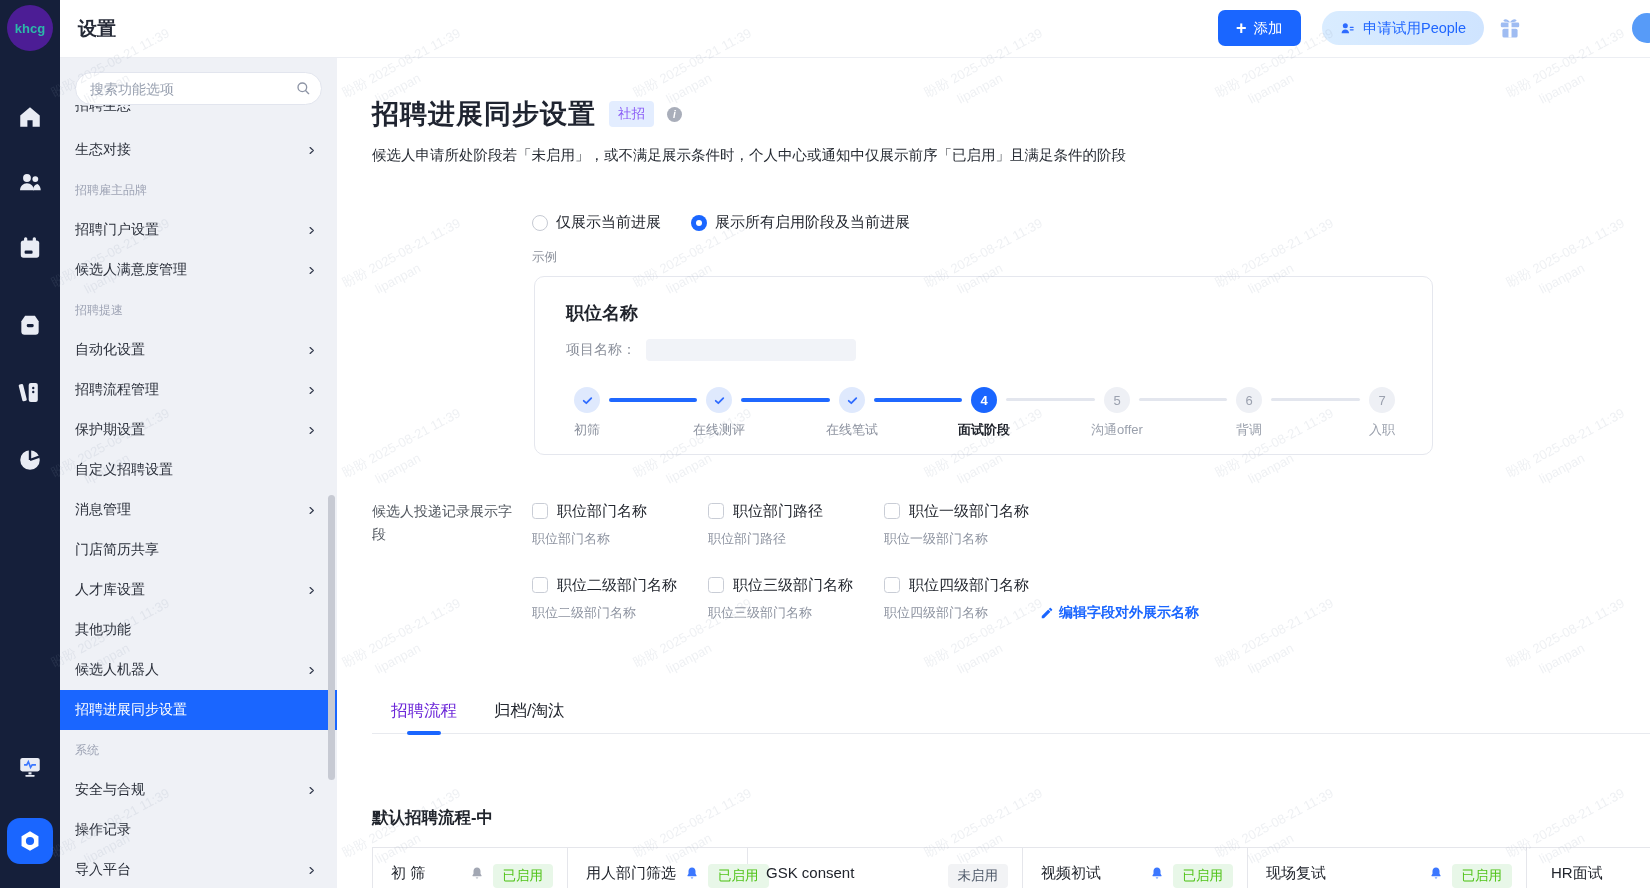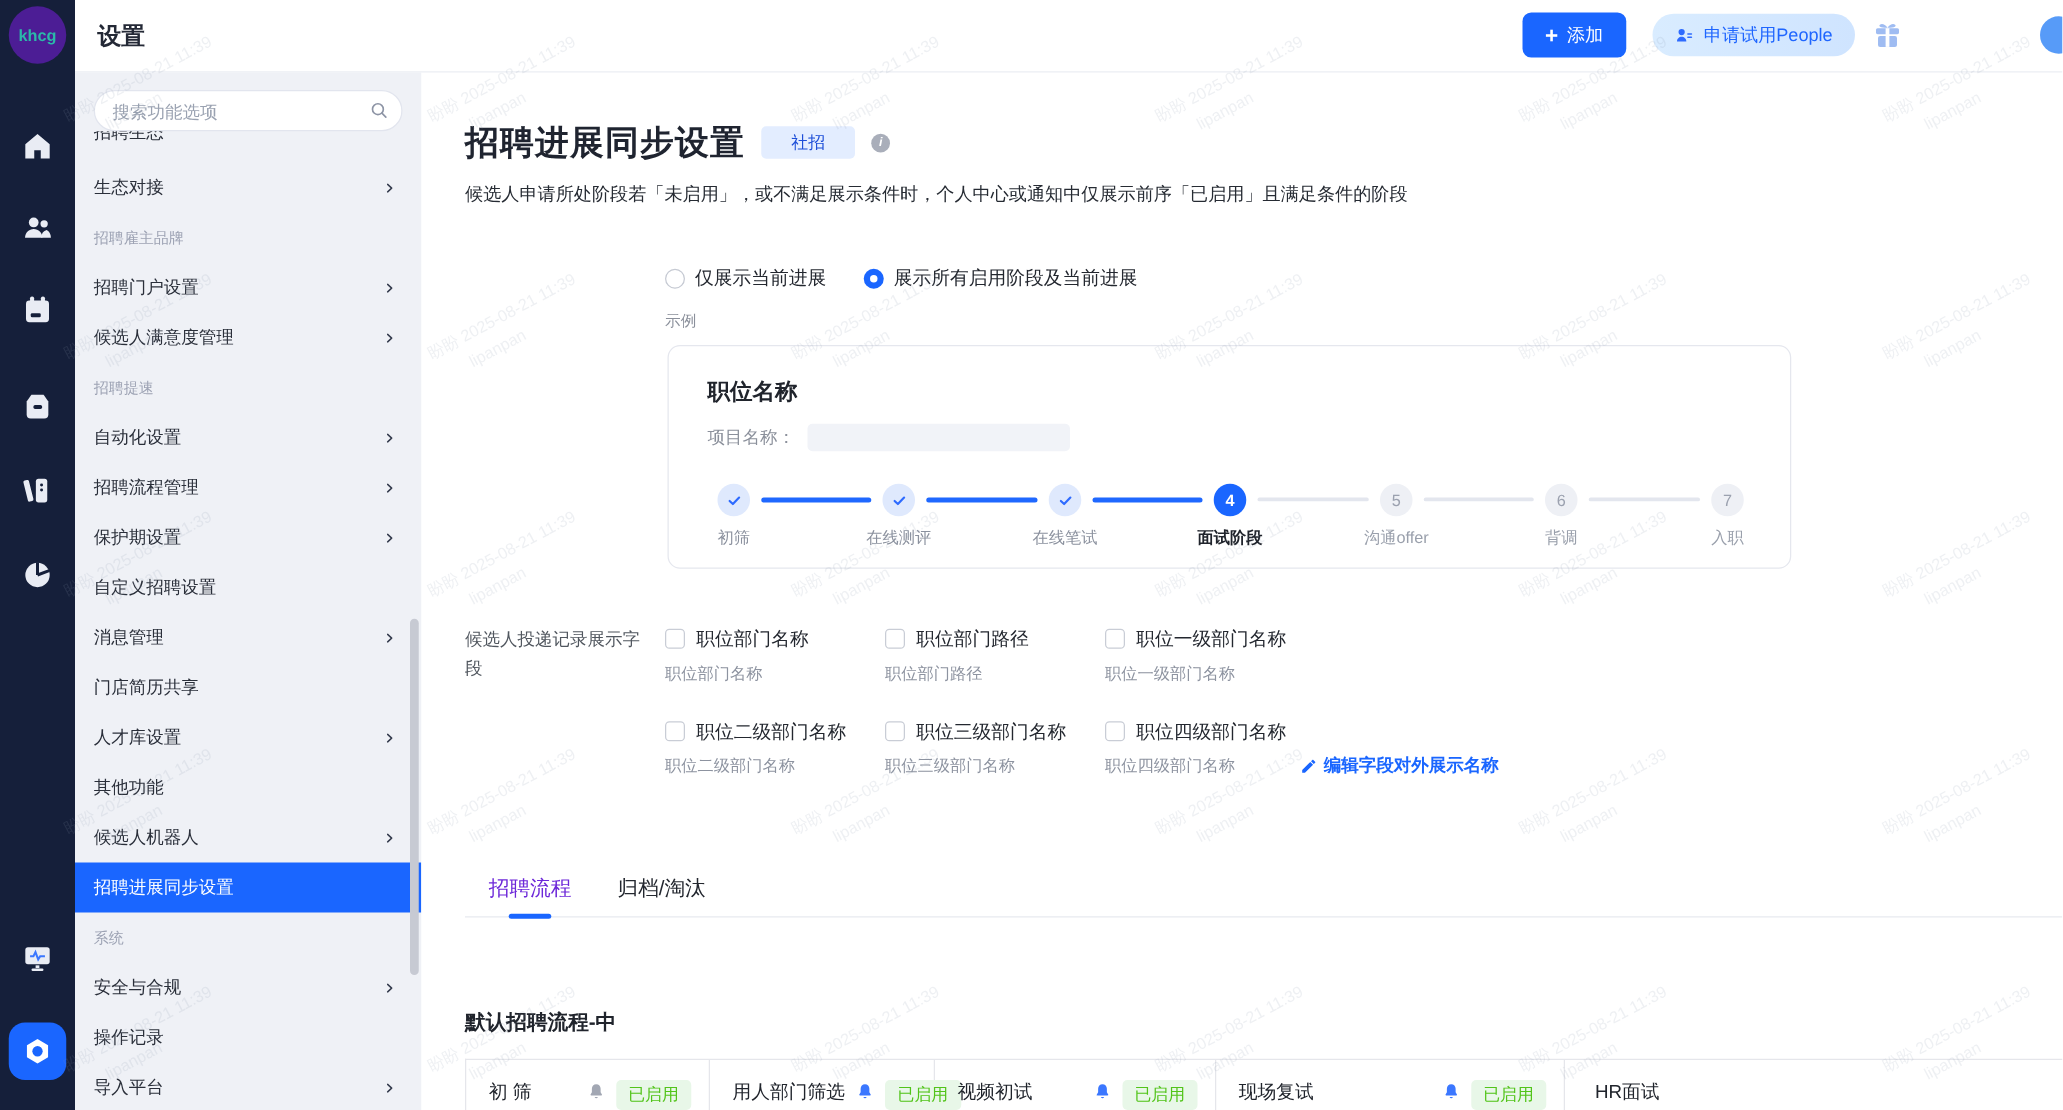--- a/index.html
+++ b/index.html
@@ -39,21 +39,21 @@
   .si{height:40px;display:flex;align-items:center;padding:0 20px 0 15px;font-size:14px;color:#2a2f3a;cursor:pointer;box-sizing:border-box;}
   .si .lbl{flex:1;}
   .si svg{width:11px;height:11px;flex:none;}
   .si.sel{background:#1a66ff;color:#fff;}
   .ss{height:40px;display:flex;align-items:center;padding:0 15px;font-size:12px;color:#9da3b4;box-sizing:border-box;}
   .sbar{position:absolute;right:2px;top:438px;width:7px;height:285px;border-radius:4px;background:#c7cad3;}
   
   .main{position:absolute;left:337px;top:57px;width:1313px;height:831px;background:#fff;overflow:hidden;}
   .title-row{position:absolute;left:35px;top:39px;display:flex;align-items:center;gap:13px;}
   .h1{font-size:27px;font-weight:700;color:#1f2430;letter-spacing:1px;}
-  .tag{background:#e3edff;color:#1d4ed8;font-size:13.5px;padding:4px 24px;border-radius:4px;}
+  .tag{background:#e3edff;color:#8b5cf6;font-size:13.5px;padding:4px 9px;border-radius:4px;}
   .info-ic{width:15px;height:15px;border-radius:50%;background:#a9aeba;color:#fff;font-size:10px;font-weight:bold;
            display:flex;align-items:center;justify-content:center;font-style:italic;}
   .desc{position:absolute;left:35px;top:89px;font-size:14.5px;color:#262b33;}
   .flabel{position:absolute;left:35px;width:140px;font-size:14px;color:#51575f;line-height:23px;}
   .radios{position:absolute;left:195px;top:156px;display:flex;gap:30px;align-items:center;}
   .ropt{display:flex;align-items:center;gap:8px;cursor:pointer;}
   .radio{width:16px;height:16px;border-radius:50%;border:1.5px solid #c6cad3;background:#fff;box-sizing:border-box;flex:none;}
   .radio.checked{border:none;background:#1a66ff;position:relative;}
   .radio.checked::after{content:'';position:absolute;left:5px;top:5px;width:6px;height:6px;border-radius:50%;background:#fff;}
   .ropt .rl{font-size:15px;color:#23272f;}
@@ -452,20 +452,24 @@
       <span class="badge on">已启用</span>
     </div>
     <div class="pcell" style="width:180px">
       <span class="pname">用人部门筛选</span>
       <svg class="bell blue" viewBox="0 0 24 24">
           <path d="M12 2.5c-3.6 0-6 2.7-6 6.2v4.5l-1.8 3.2c-.3.6.1 1.3.8 1.3h14c.7 0 1.1-.7.8-1.3L18 13.2V8.7c0-3.5-2.4-6.2-6-6.2z"></path>
           <path d="M9.8 19.8a2.3 2.3 0 0 0 4.4 0z"></path>
         </svg>
       <span class="badge on">已启用</span>
     </div>
+    <div class="pcell" style="width:275px">
+      <span class="pname">GSK consent</span>
+      <span class="badge off">未启用</span>
+    </div>
     <div class="pcell" style="width:225px">
       <span class="pname">视频初试</span>
       <svg class="bell blue" viewBox="0 0 24 24">
           <path d="M12 2.5c-3.6 0-6 2.7-6 6.2v4.5l-1.8 3.2c-.3.6.1 1.3.8 1.3h14c.7 0 1.1-.7.8-1.3L18 13.2V8.7c0-3.5-2.4-6.2-6-6.2z"></path>
           <path d="M9.8 19.8a2.3 2.3 0 0 0 4.4 0z"></path>
         </svg>
       <span class="badge on">已启用</span>
     </div>
     <div class="pcell" style="width:279px">
       <span class="pname">现场复试</span>

